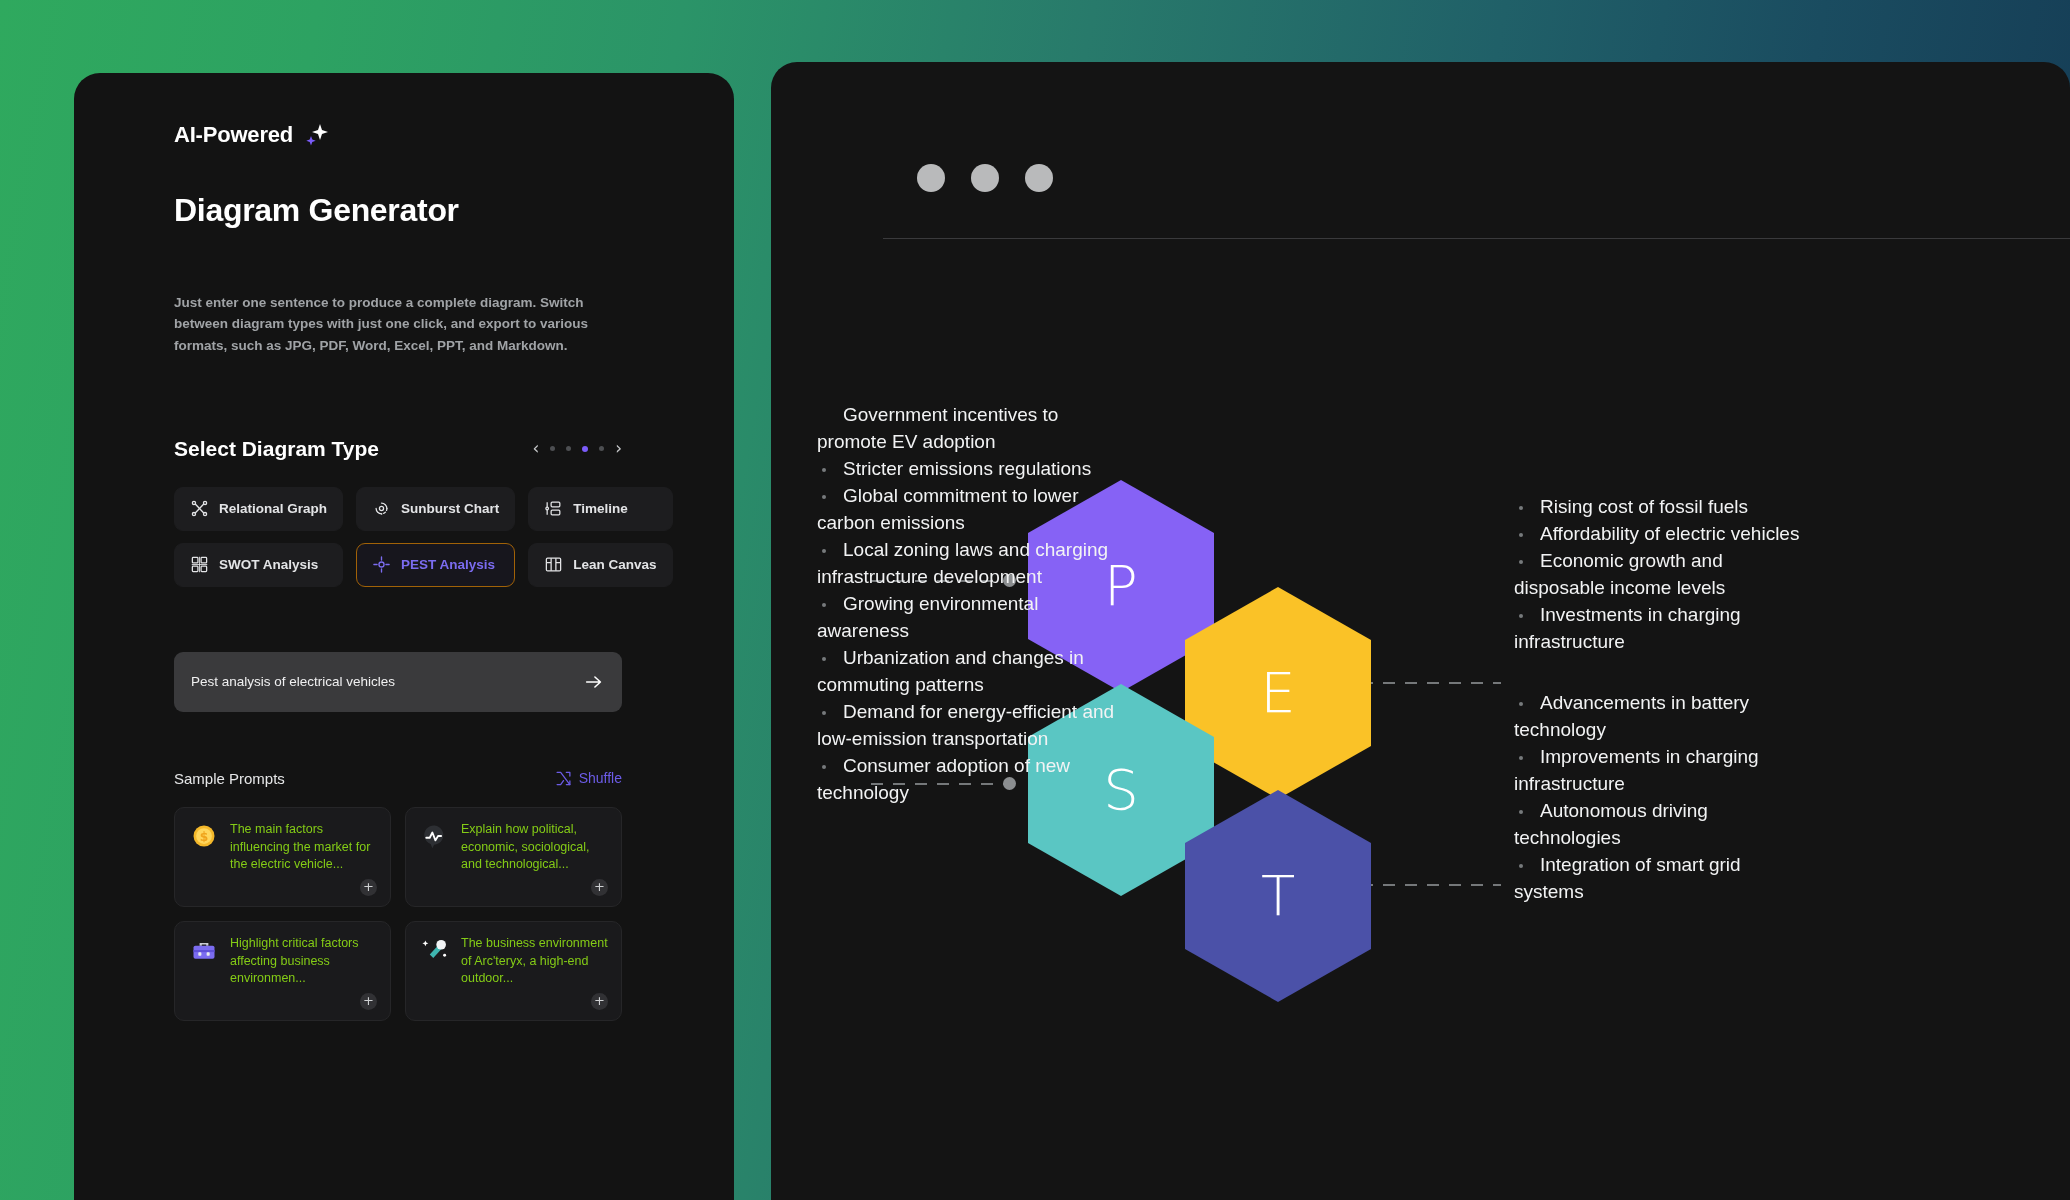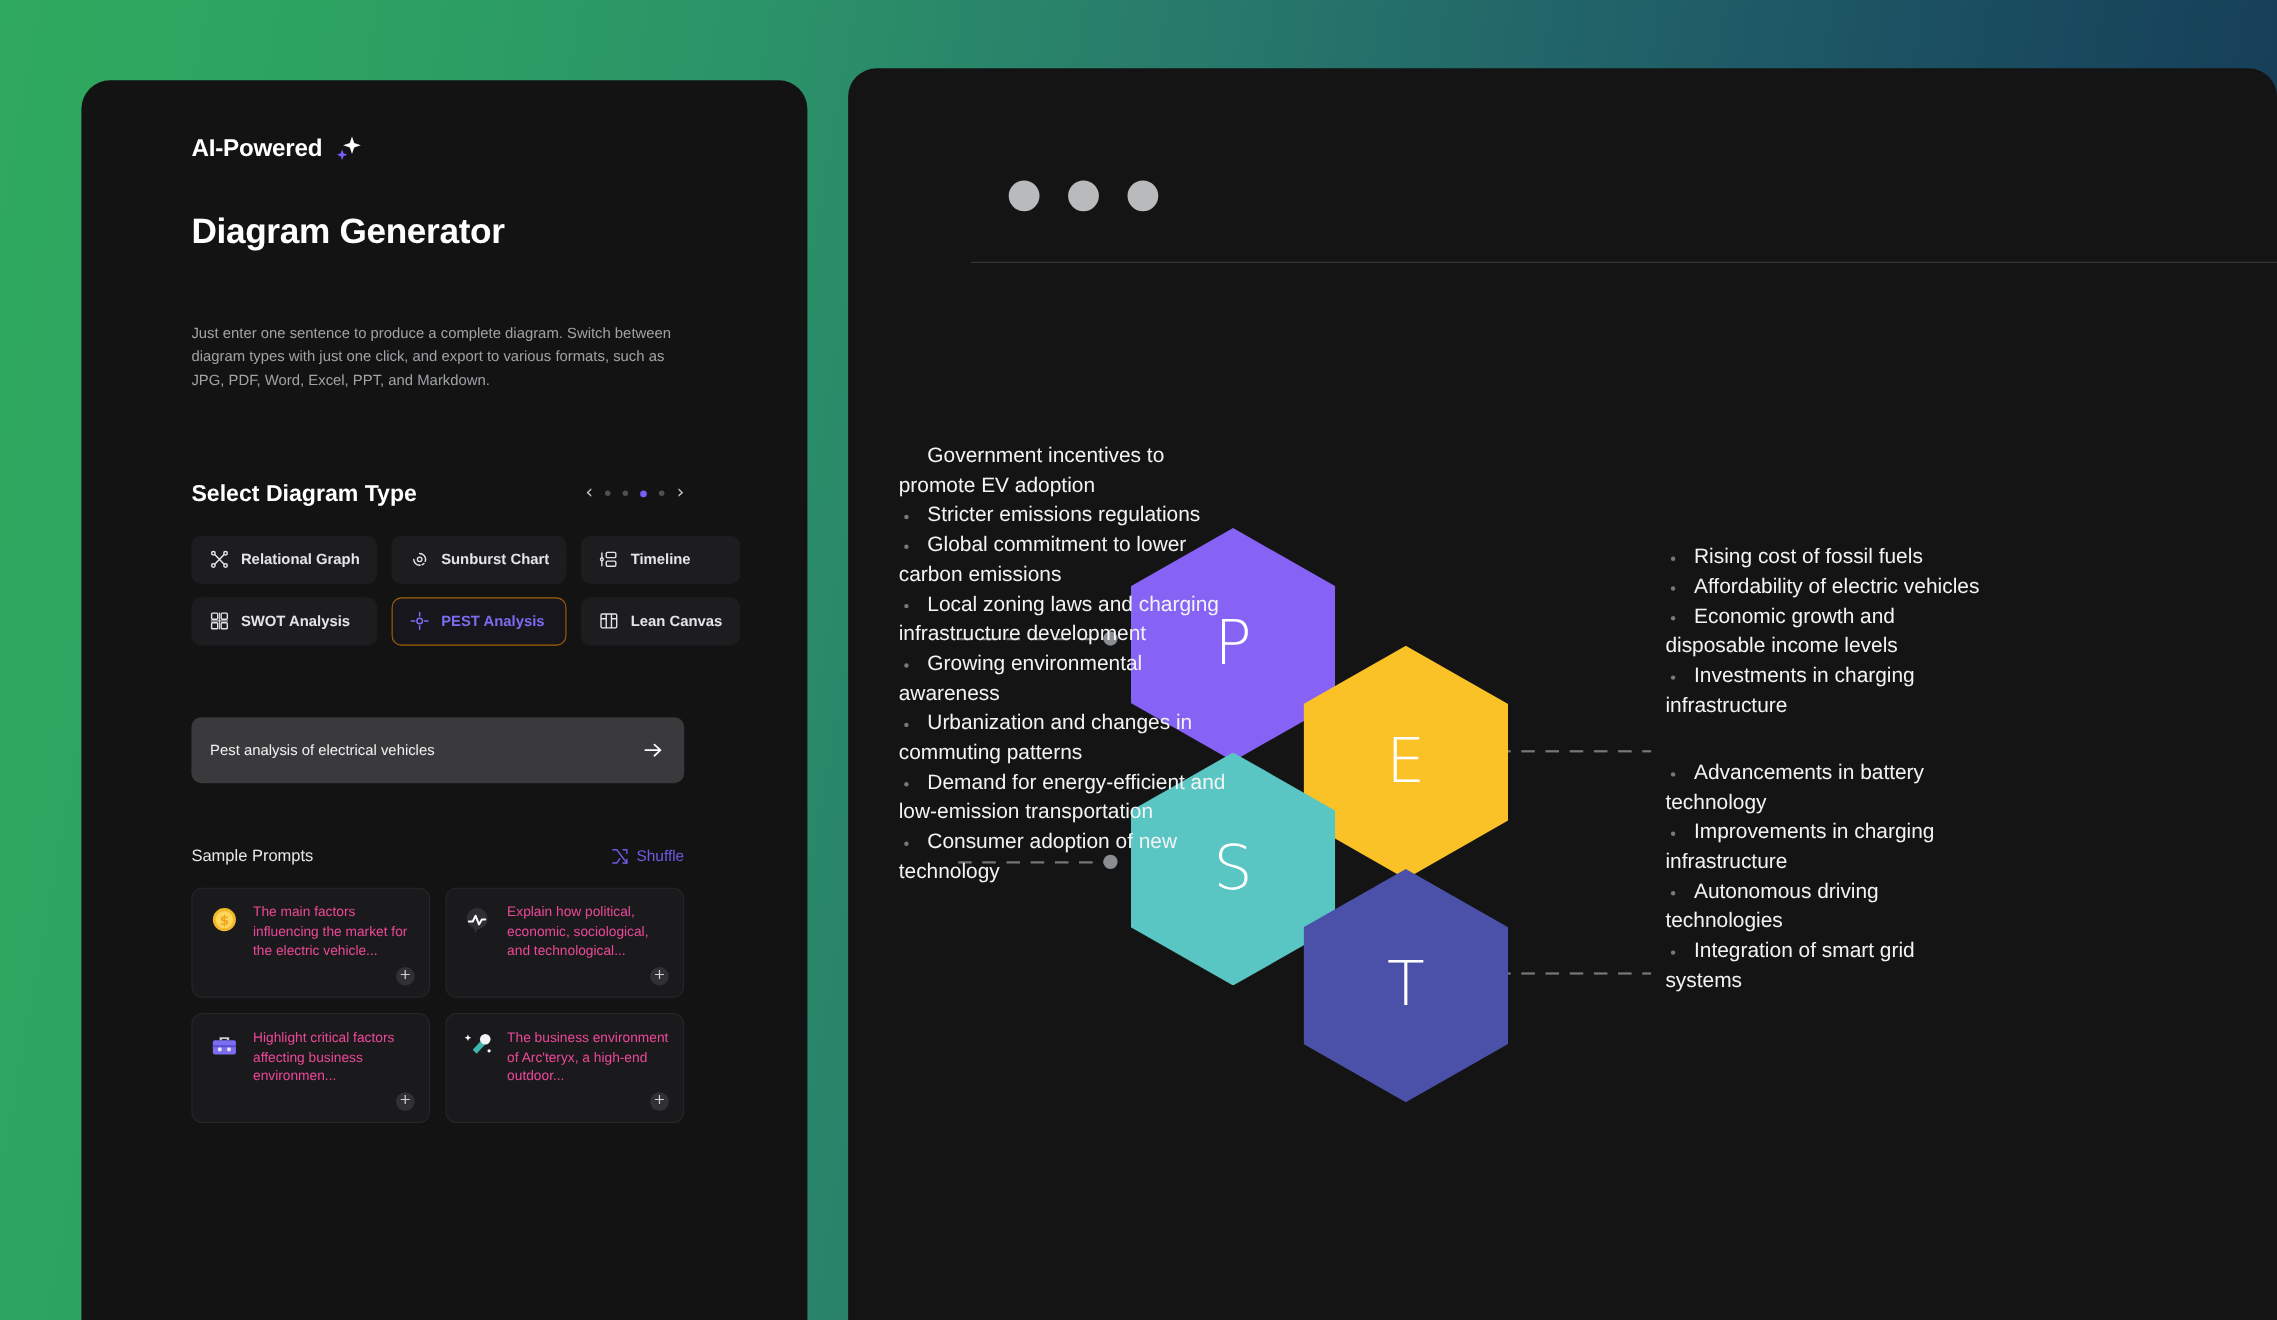--- a/index.html
+++ b/index.html
@@ -65,20 +65,21 @@
     color: #ffffff;
     letter-spacing: -0.3px;
   }
 
   .page-desc {
     margin-top: 63px;
     font-size: 13.5px;
     line-height: 1.58;
     color: #a0a3a6;
     max-width: 575px;
+    font-weight: bold;
   }
 
   .section-head-row {
     margin-top: 81px;
     display: flex;
     align-items: center;
     justify-content: space-between;
   }
   .section-title {
     font-size: 21px;
@@ -180,21 +181,21 @@
     cursor: pointer;
   }
   .card .top { display: flex; gap: 12px; }
   .card .emoji {
     width: 28px; height: 28px; flex: 0 0 28px;
     margin-top: 1px;
   }
   .card .txt {
     font-size: 12.5px;
     line-height: 1.42;
-    color: #ec4899;
+    color: #84cc16;
     overflow: hidden;
   }
   .card .plus {
     position: absolute;
     right: 13px; bottom: 10px;
     width: 17px; height: 17px;
     border-radius: 50%;
     background: #313134;
     color: #cfd1d3;
     font-size: 13px;

